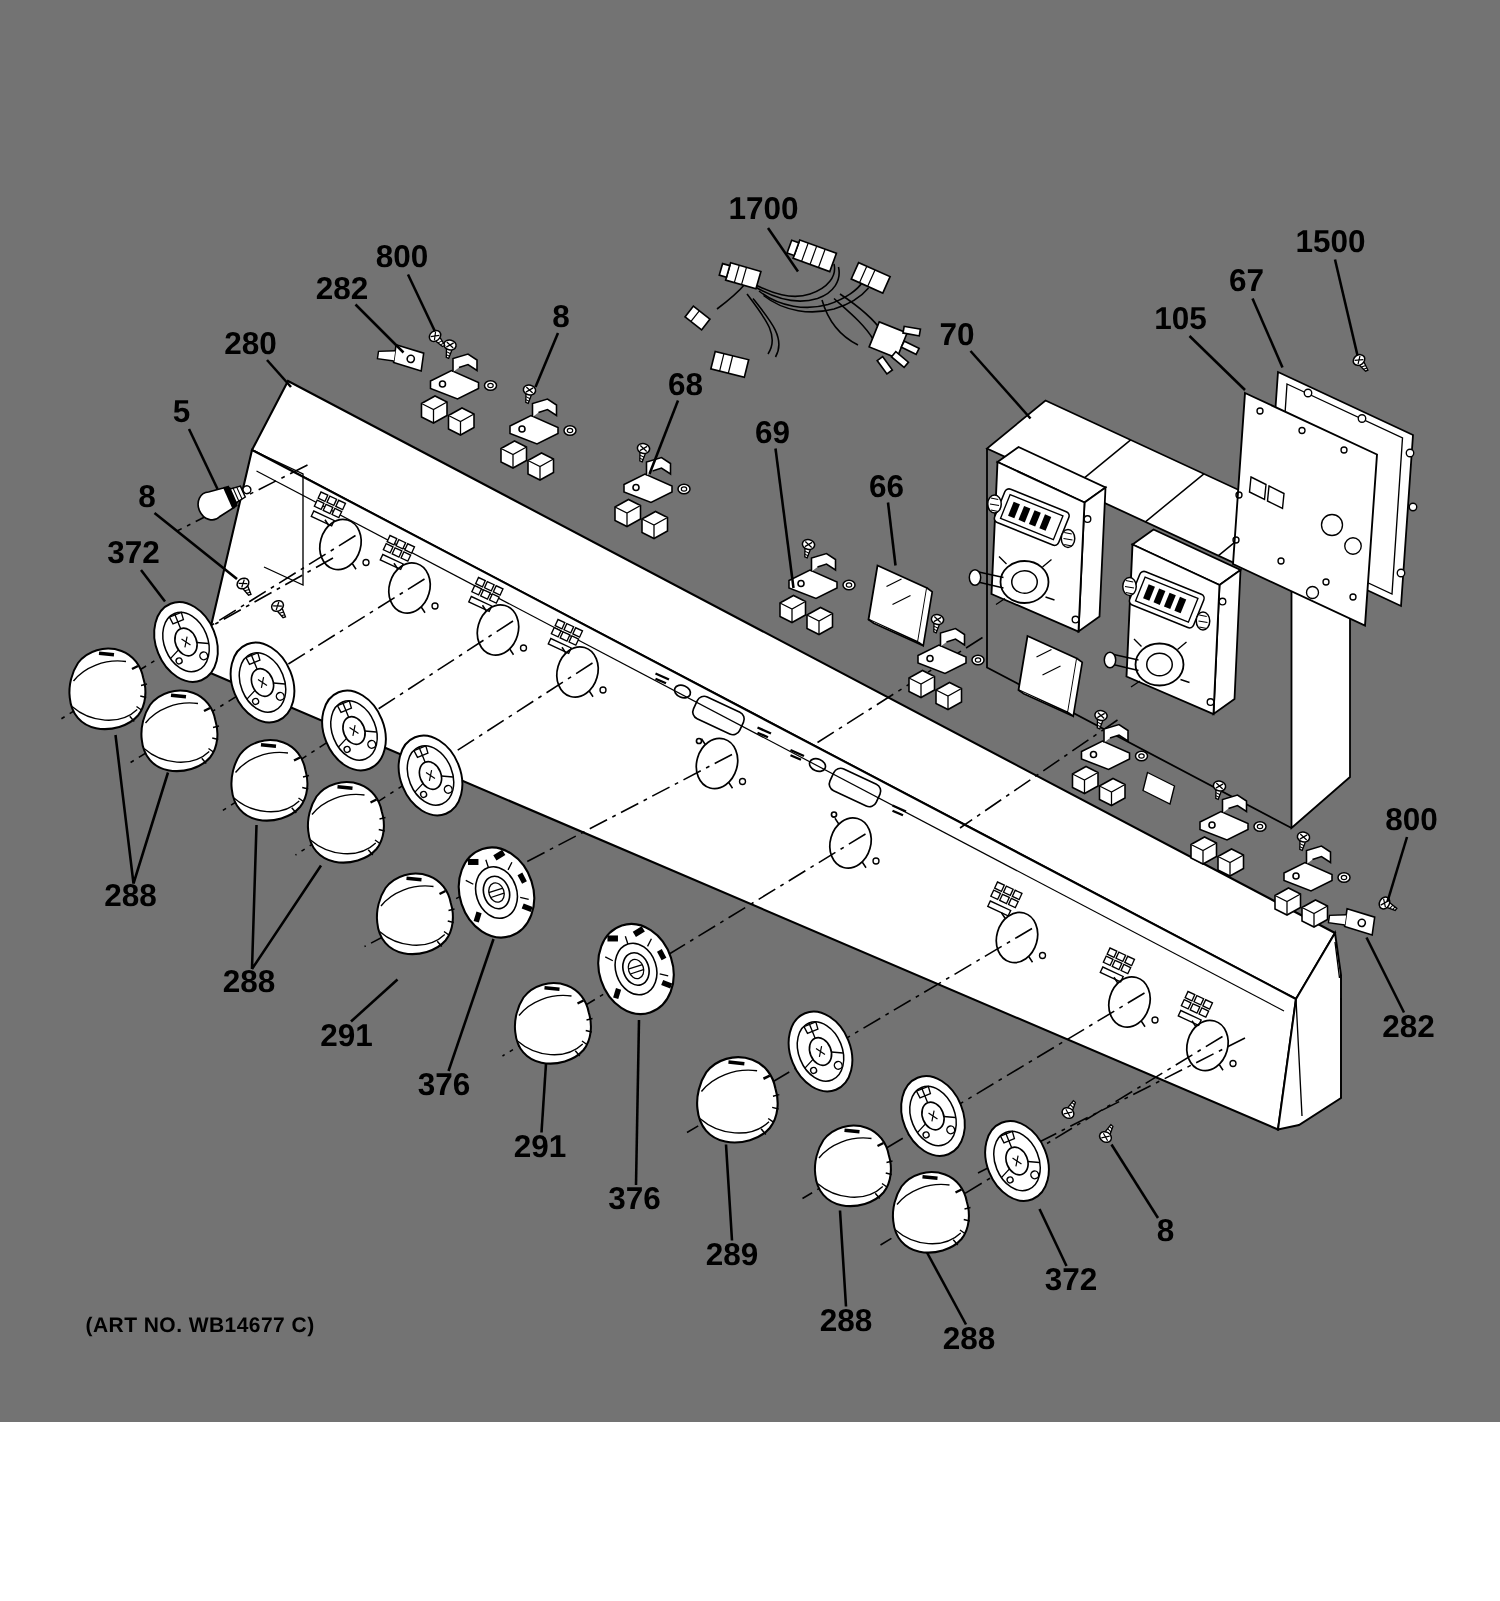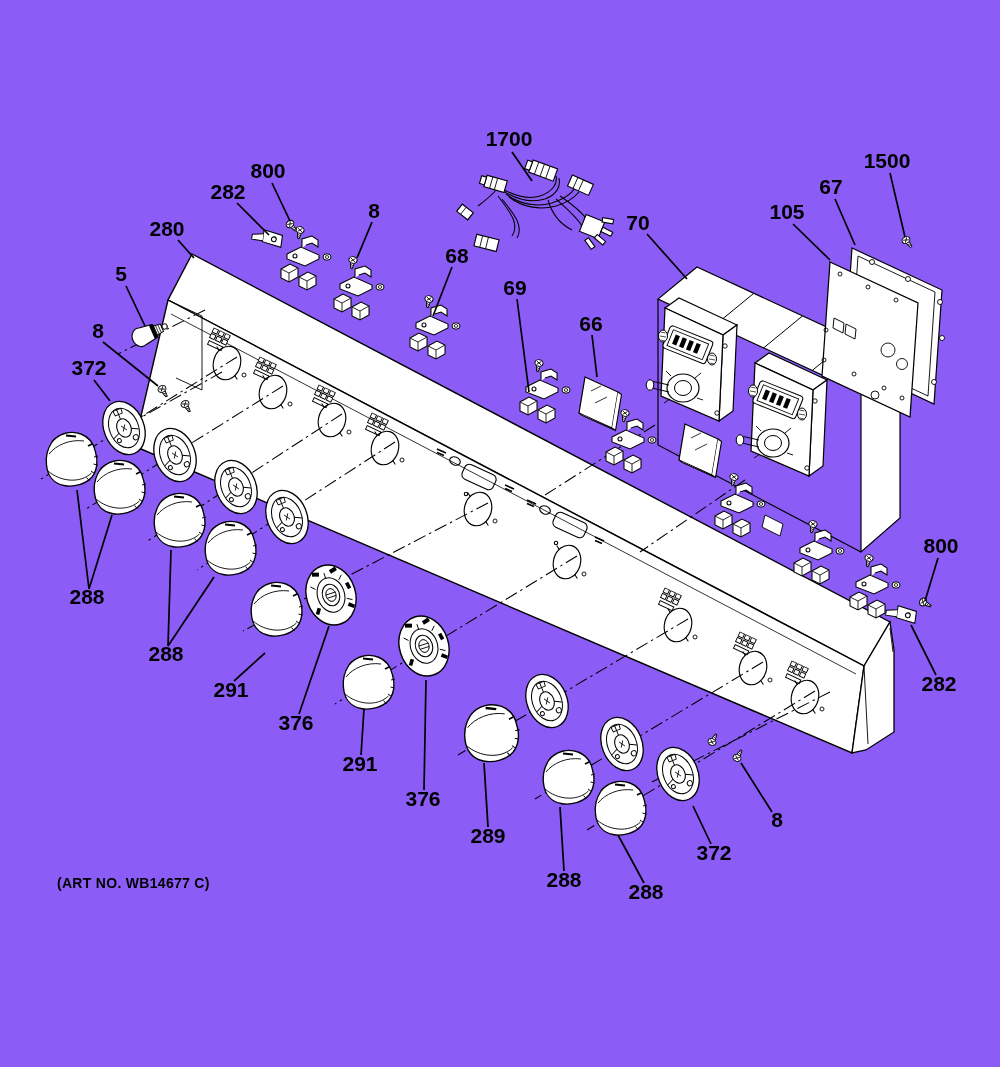--- a/index.html
+++ b/index.html
@@ -1,16 +1,16 @@
 <!DOCTYPE html>
 <html><head>
 <meta charset="utf-8">
 <style>
   html,body{margin:0;padding:0;background:#fff;}
-  .stage{position:relative;width:1000px;height:1067px;background:#8b5cf6;overflow:hidden;}
+  .stage{position:relative;width:1000px;height:948px;background:#737373;overflow:hidden;}
   svg{position:absolute;inset:0;}
   .callout{font-family:"Liberation Sans",sans-serif;font-weight:bold;font-size:21px;fill:#000;text-anchor:middle;cursor:pointer;}
   .artno{font-family:"Liberation Sans",sans-serif;font-weight:bold;font-size:14px;fill:#000;letter-spacing:.3px;}
   .ln{stroke:#000;fill:none;}
   .leader{stroke:#000;stroke-width:1.7;fill:none;}
   .cline{stroke:#000;stroke-width:1.05;fill:none;stroke-dasharray:13 4 2.5 4;}
   .wh{fill:#fff;stroke:#000;}
 </style>
 </head>
 <body>

